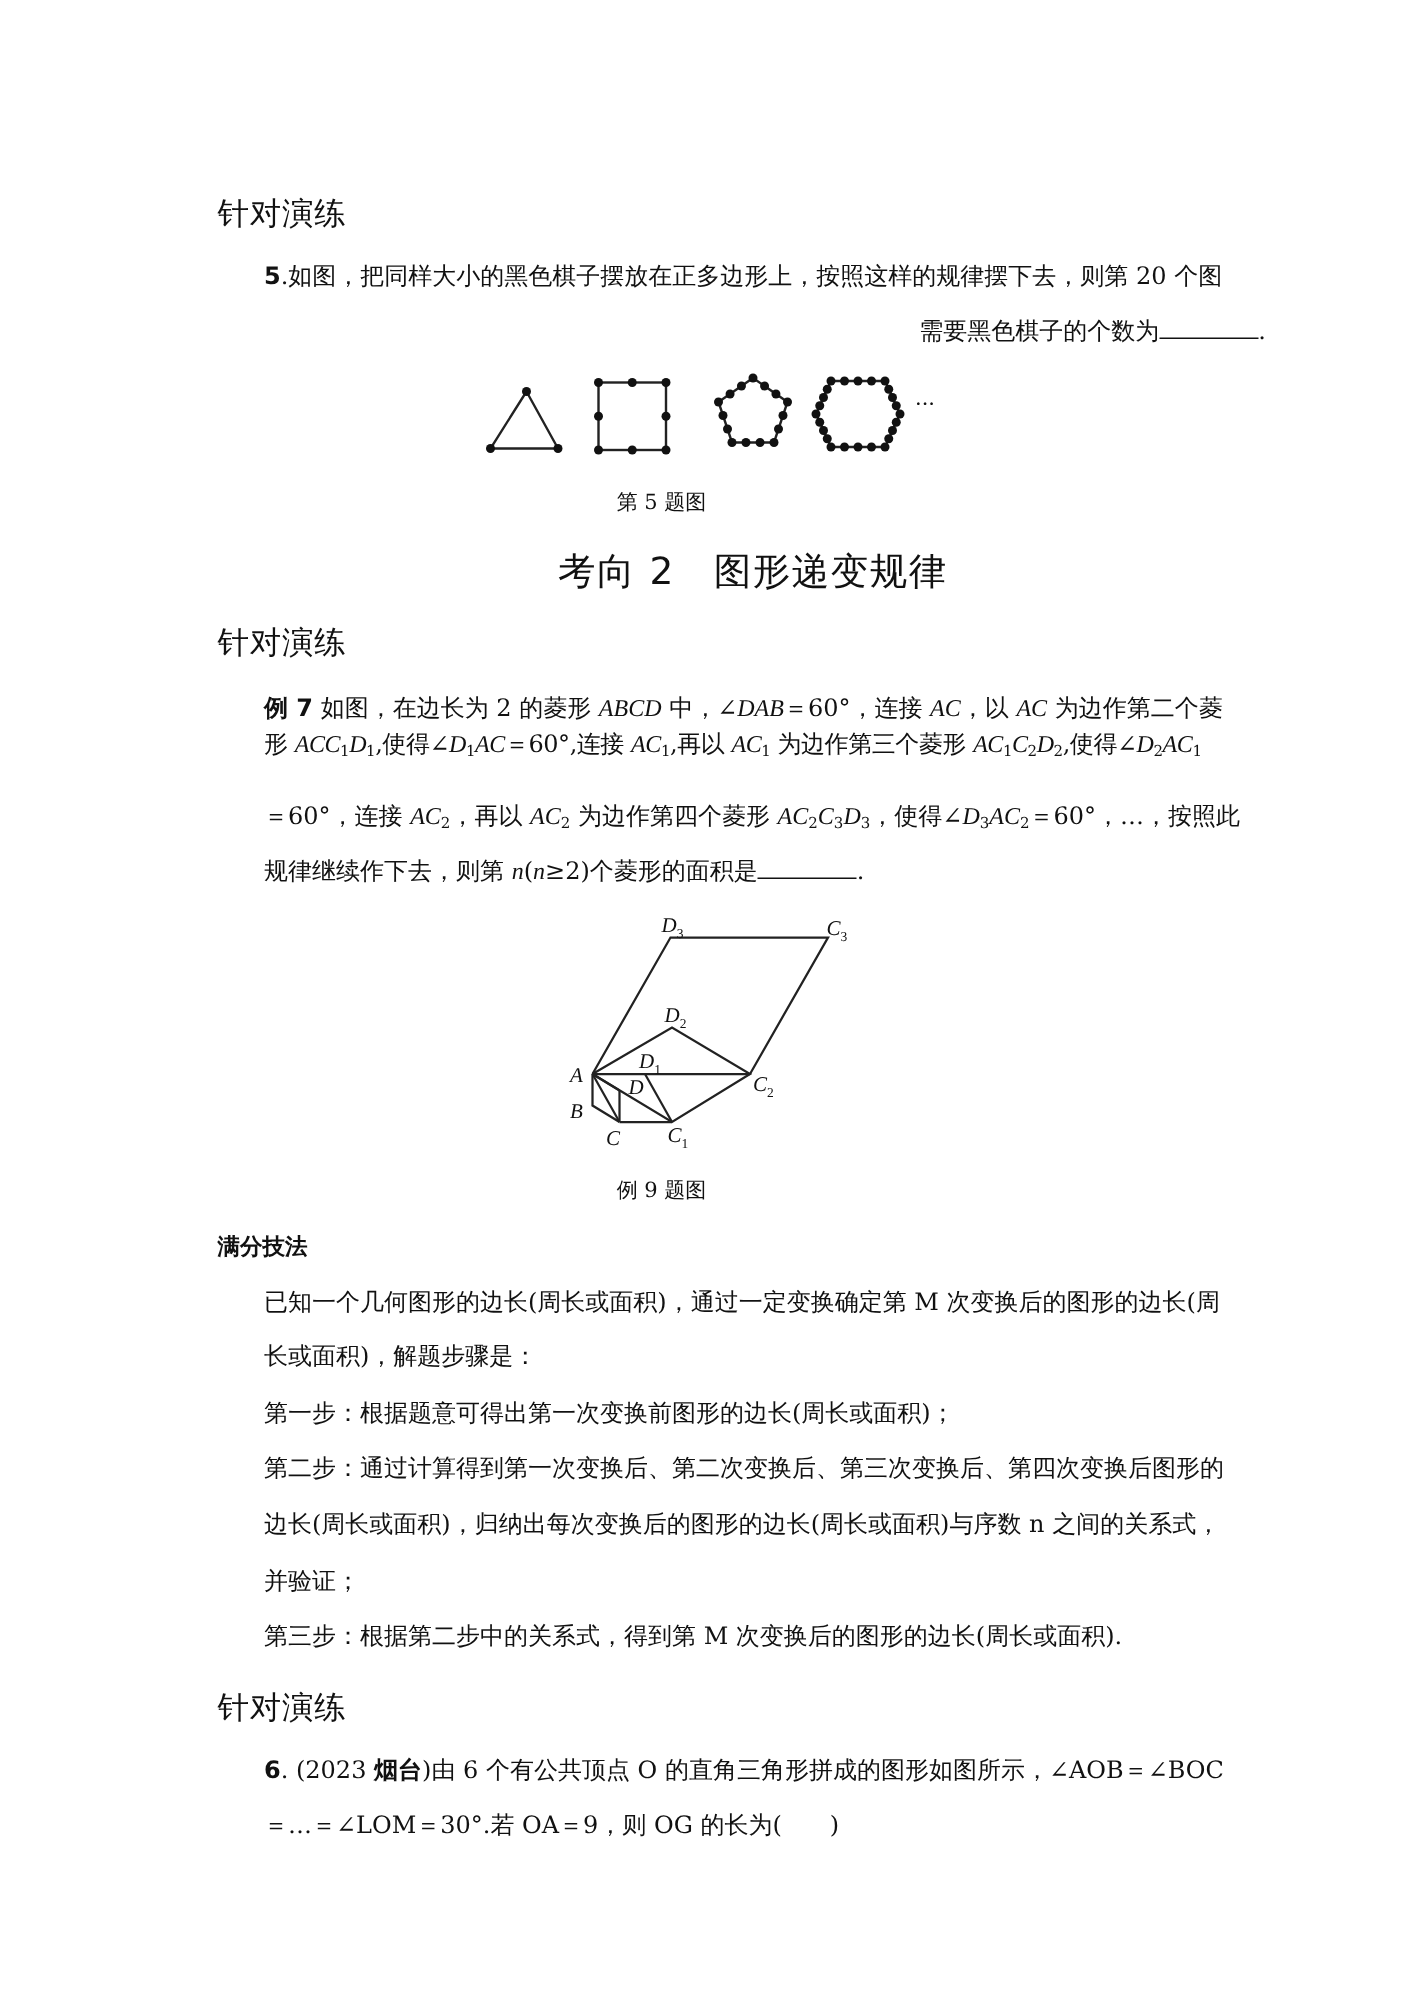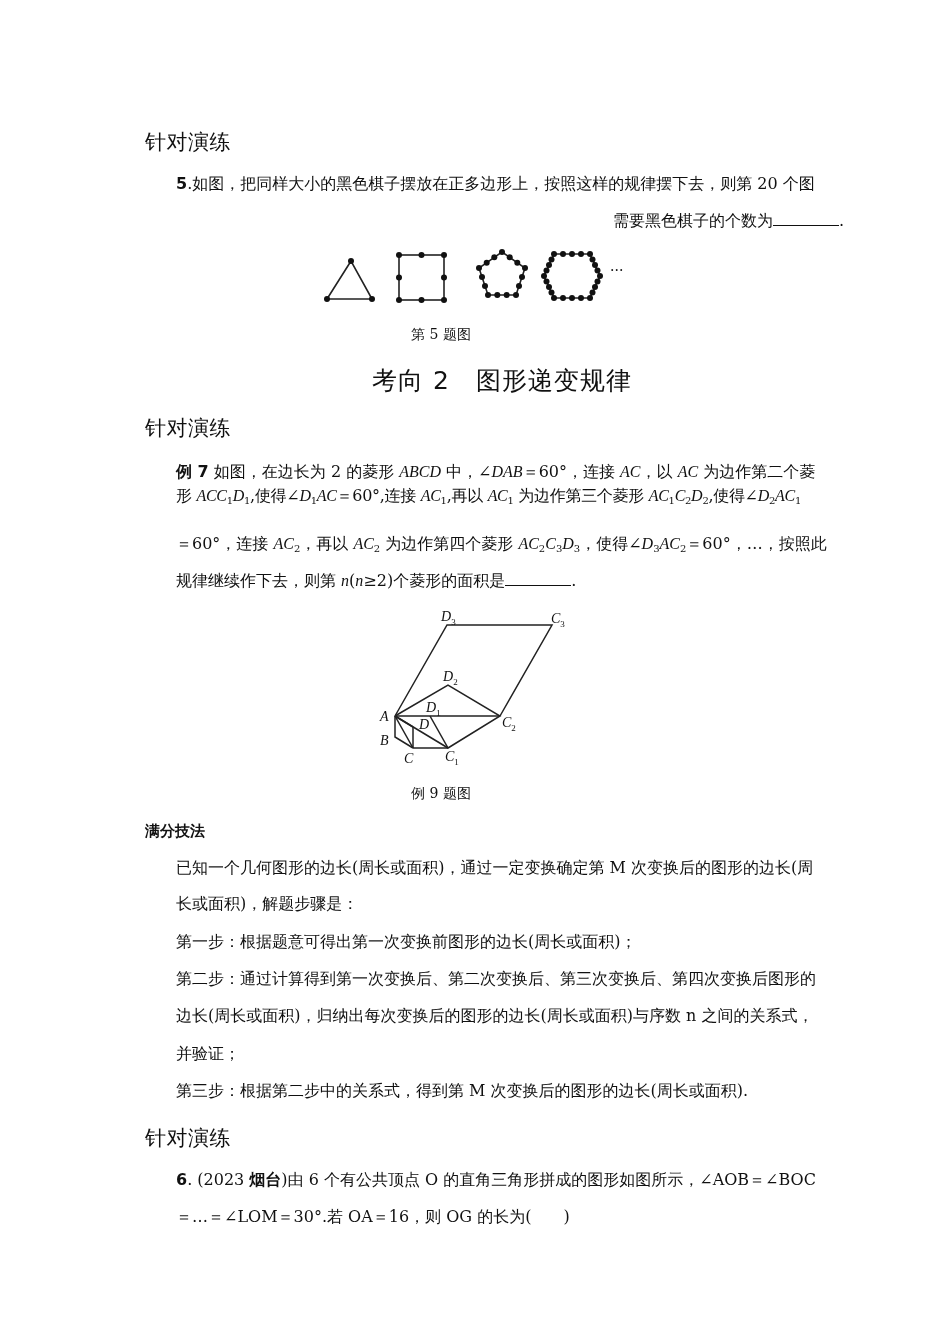--- a/index.html
+++ b/index.html
@@ -173,13 +173,13 @@
 <div class="abs line" style="top:969px;">第二步：通过计算得到第一次变换后、第二次变换后、第三次变换后、第四次变换后图形的</div>
 <div class="abs line" style="top:1006px;">边长(周长或面积)，归纳出每次变换后的图形的边长(周长或面积)与序数 n 之间的关系式，</div>
 <div class="abs line" style="top:1044px;">并验证；</div>
 <div class="abs line" style="top:1081px;">第三步：根据第二步中的关系式，得到第 M 次变换后的图形的边长(周长或面积).</div>
 
 <div class="abs h-sec" style="left:145px; top:1124px;">针对演练</div>
 
 <div class="abs line" style="top:1170px;">
   <span class="qnum">6</span>. (2023 <span class="bold-sans" style="font-weight:bold;">烟台</span>)<span>由 6 个有公共顶点 O 的直角三角形拼成的图形如图所示，∠AOB＝∠BOC</span>
 </div>
-<div class="abs line" style="top:1207px;">＝…＝∠LOM＝30°.若 OA＝16，则 OG 的长为(　　)</div>
+<div class="abs line" style="top:1207px;">＝…＝∠LOM＝30°.若 OA＝9，则 OG 的长为(　　)</div>
 
 </body></html>

